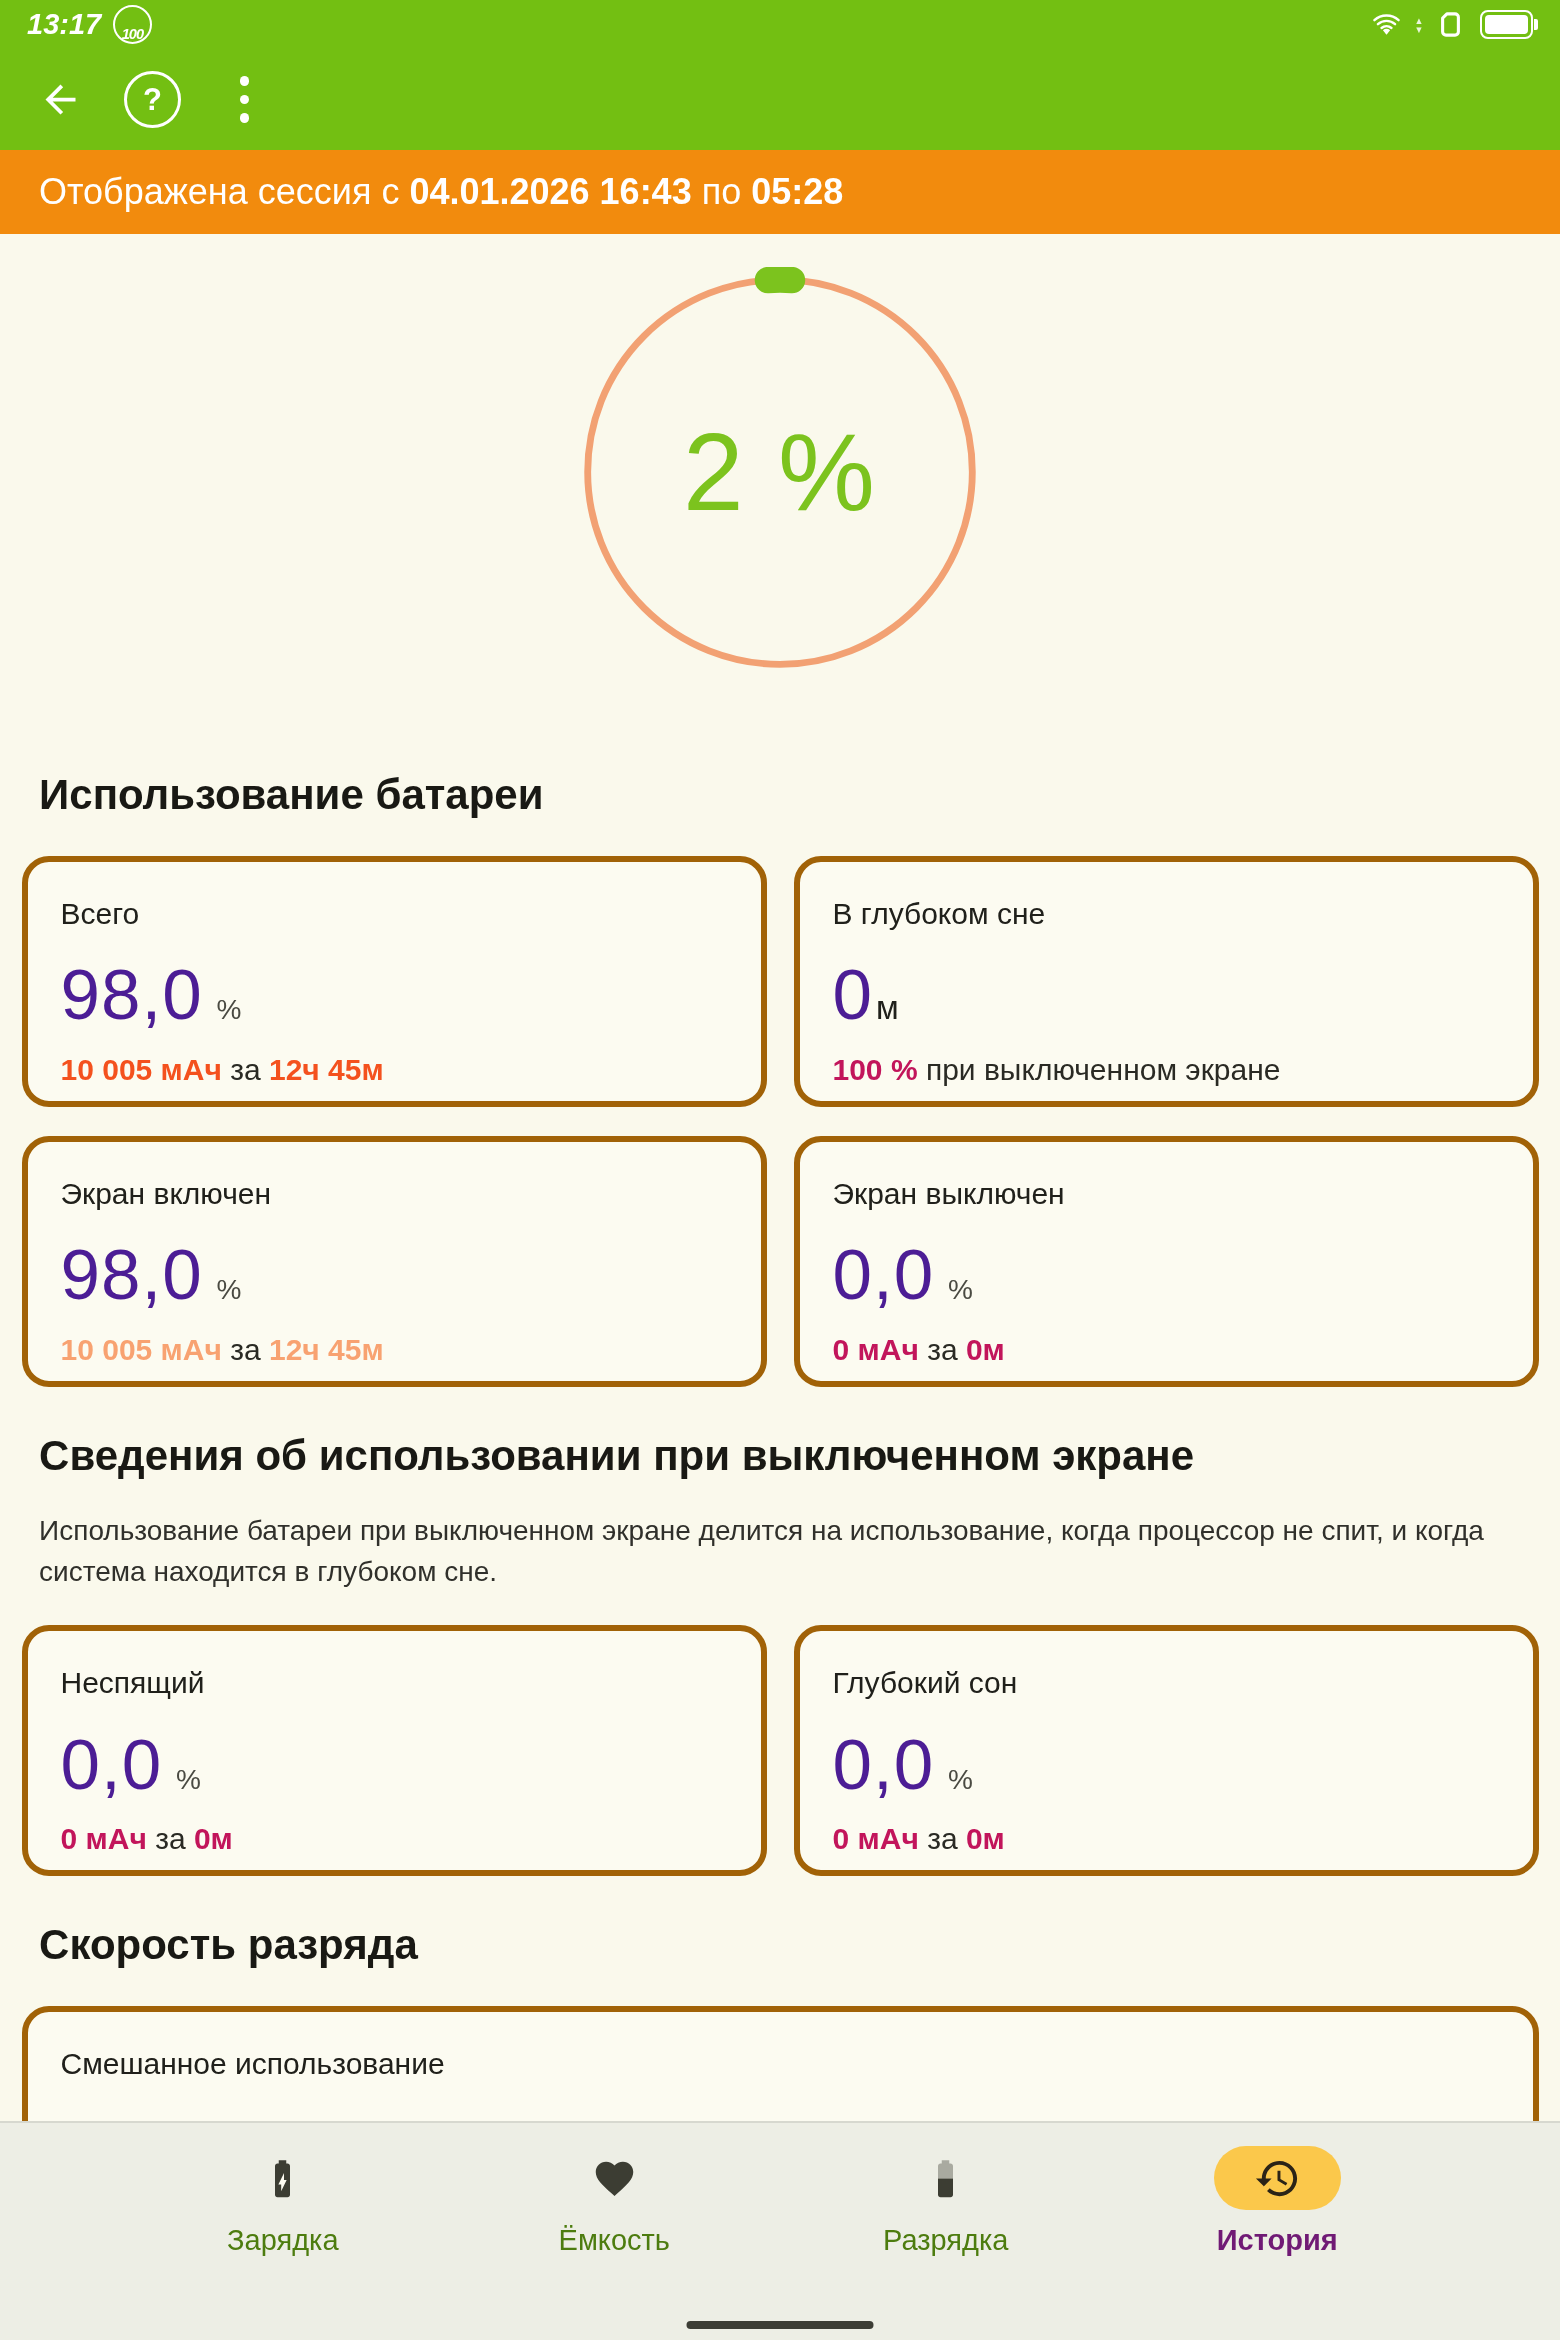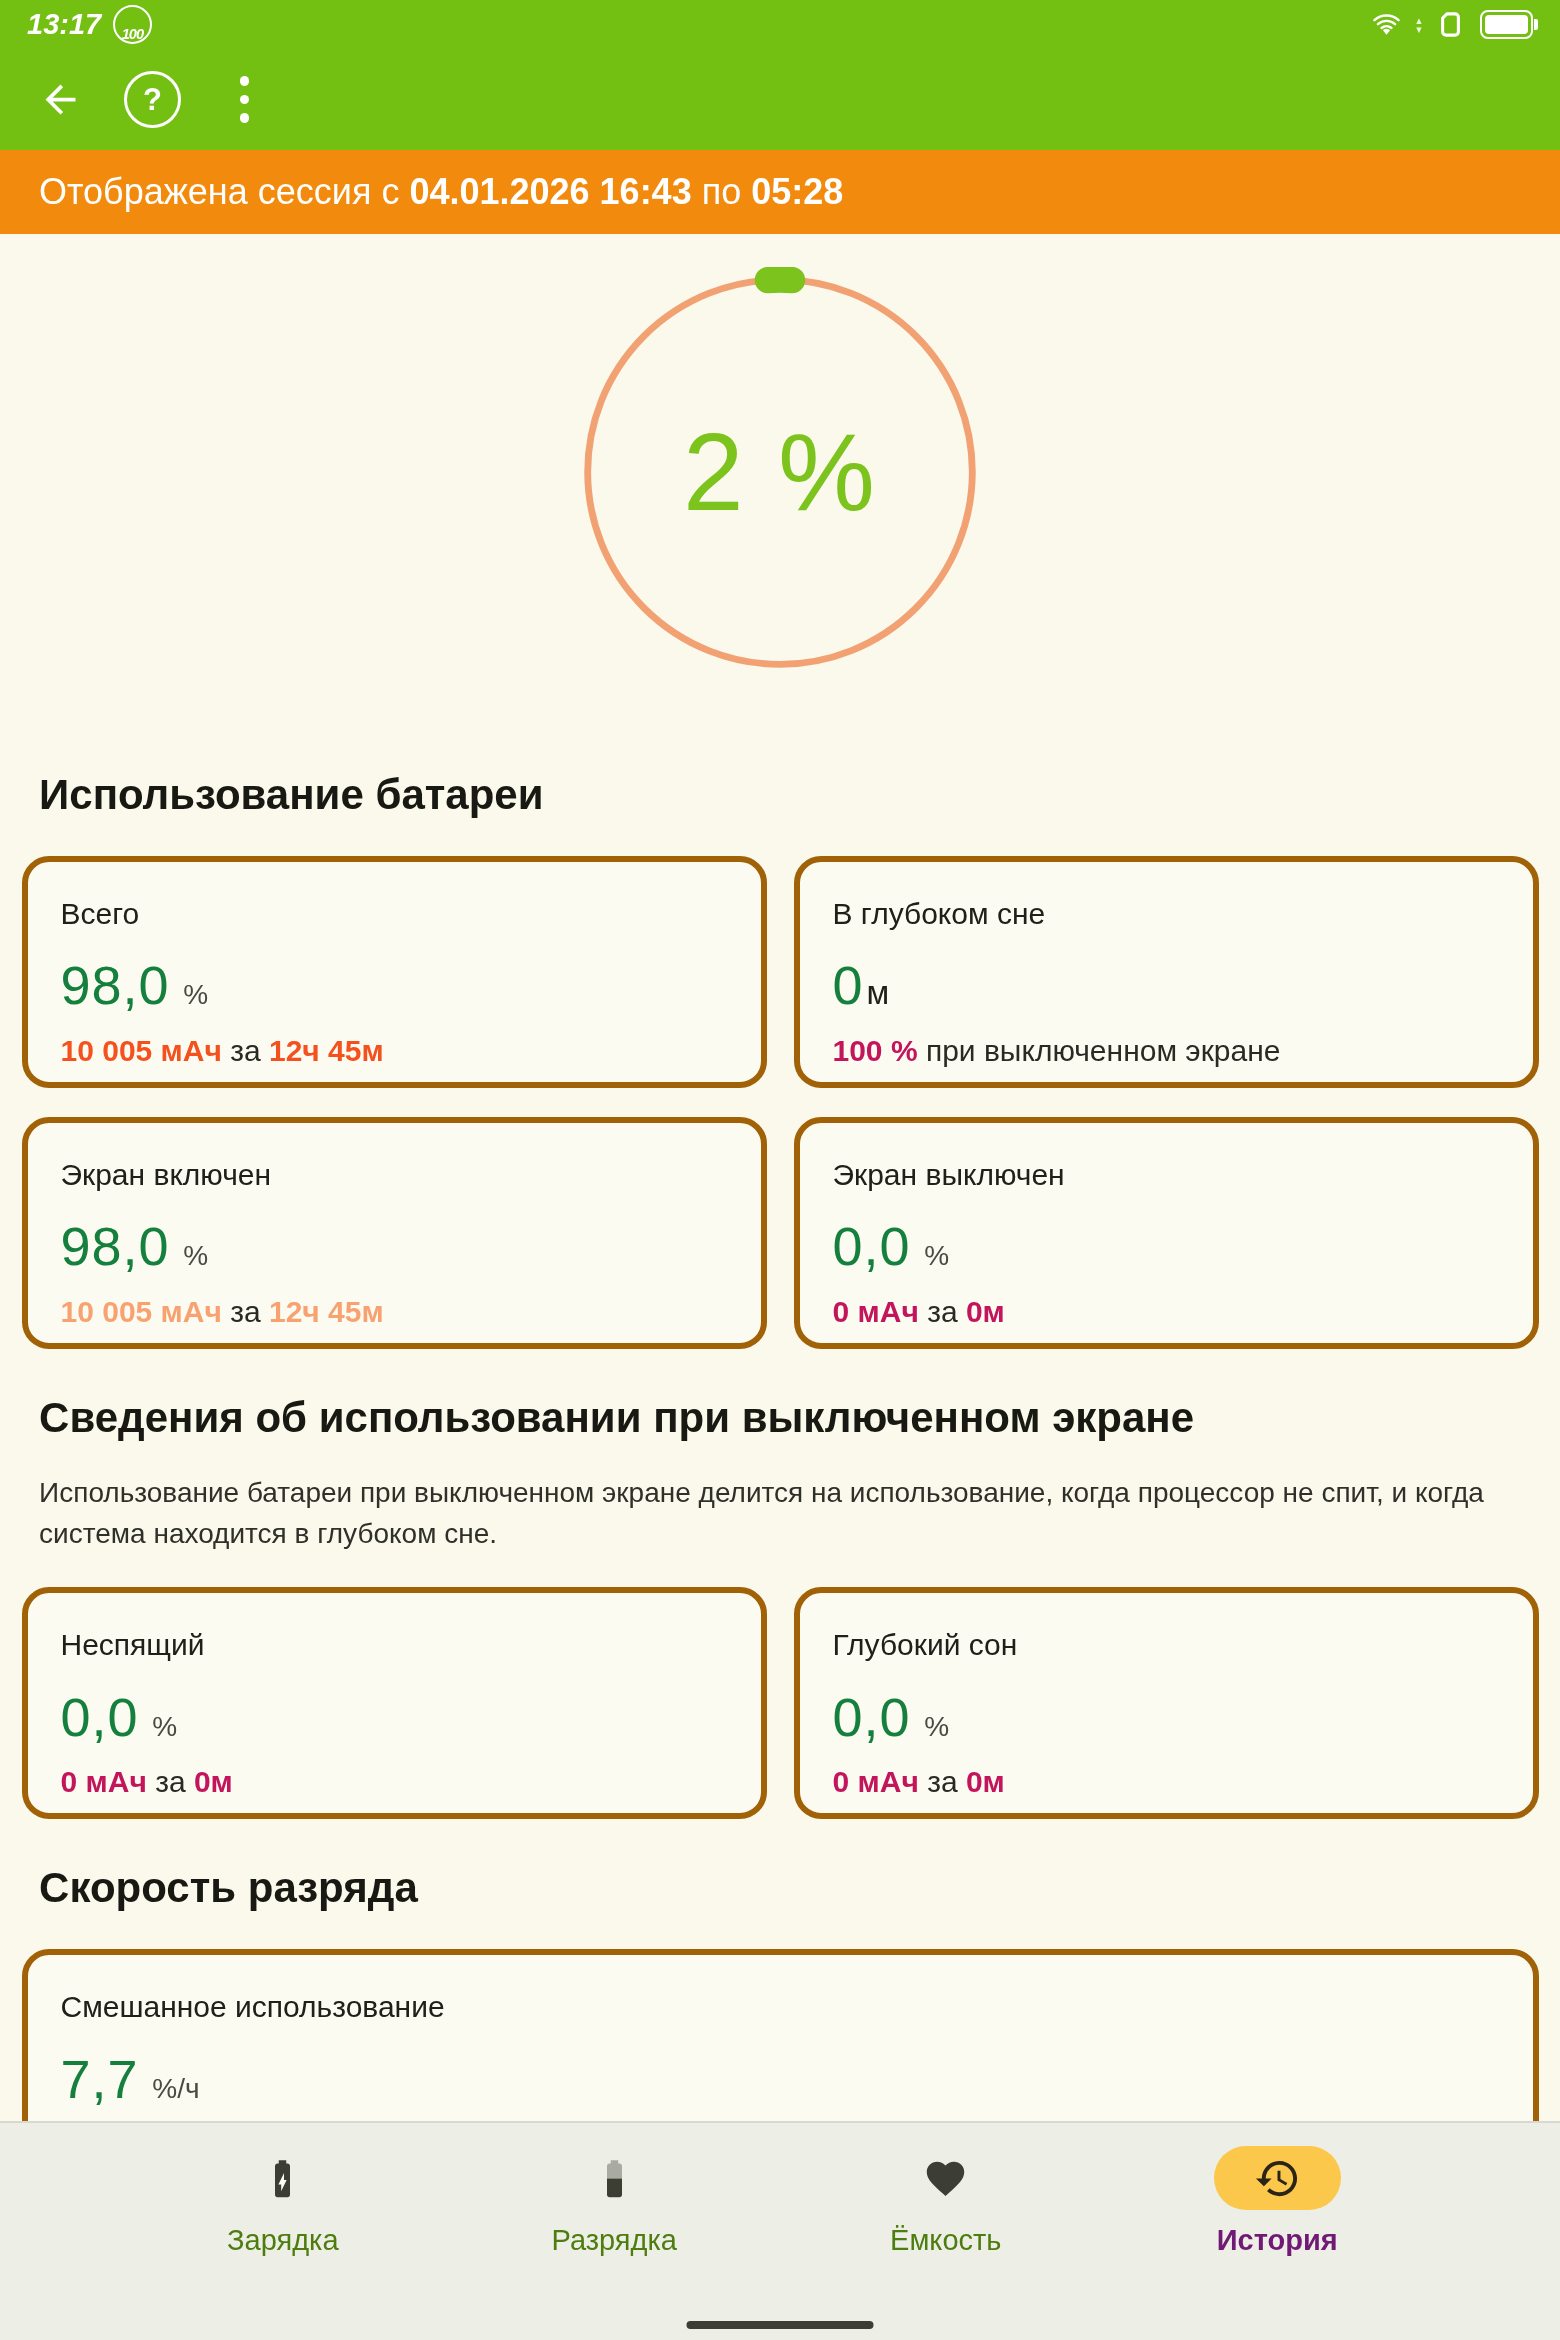--- a/index.html
+++ b/index.html
@@ -65,21 +65,21 @@
   .first-h{margin-top:94px;}
   .desc{font-size:28px;color:#30302B;line-height:1.45;margin:-5.9px 0 33px 17.6px;max-width:1482px;}
   .grid{display:grid;grid-template-columns:1fr 1fr;gap:29px 27px;margin-bottom:45px;}
   .card{
     background:#FCFBF1;border:6px solid #a16207;border-radius:27px;
     padding:35px 33px 14px;box-sizing:border-box;min-height:185px;
   }
   .card.full{grid-column:1 / span 2;}
   .card .label{font-size:30px;color:#20201B;}
   .card .valrow{margin-top:23.4px;display:flex;align-items:baseline;}
-  .card .val{font-size:54px;font-weight:300;color:#15803d;letter-spacing:1px;}
+  .card .val{font-size:71px;font-weight:300;color:#4c1d95;letter-spacing:1px;}
   .card .unit{font-size:28px;color:#4A4A42;margin-left:13.7px;}
   .card .unit.attached{font-size:33px;color:#20201B;margin-left:2.9px;}
   .card .sub{margin-top:17.6px;font-size:30px;color:#2A2A24;}
   .card .sub b{font-weight:700;}
   .c-orange{color:#F4511E;}
   .c-salmon{color:#F8A271;}
   .c-magenta{color:#C2155B;}
 
   
   .bottom-nav{
@@ -245,33 +245,33 @@
           <svg width="45" height="45" viewBox="0 0 24 24">
             <path d="M14.7 4H14V2.3h-4V4H9.3C8.6 4 8 4.6 8 5.3v15.4c0 .7.6 1.3 1.3 1.3h5.4c.7 0 1.3-.6 1.3-1.3V5.3C16 4.6 15.4 4 14.7 4z" fill="#3C3D33"></path>
             <path d="M11.3 18.8v-3.6H9.8L12.8 9v3.8h1.4z" fill="#FCFBF1"></path>
           </svg>
         </div>
         <div class="nav-label">Зарядка</div>
       </div>
       <div class="nav-item">
         <div class="icon-box">
           <svg width="45" height="45" viewBox="0 0 24 24">
+            <path d="M12 21.35l-1.45-1.32C5.4 15.36 2 12.28 2 8.5 2 5.42 4.42 3 7.5 3c1.74 0 3.41.81 4.5 2.09C13.09 3.81 14.76 3 16.5 3 19.58 3 22 5.42 22 8.5c0 3.78-3.4 6.86-8.55 11.54L12 21.35z" fill="#3C3D33"></path>
+          </svg>
+        </div>
+        <div class="nav-label">Ёмкость</div>
+      </div>
+      <div class="nav-item">
+        <div class="icon-box">
+          <svg width="45" height="45" viewBox="0 0 24 24">
             <path d="M14.7 4H14V2.3h-4V4H9.3C8.6 4 8 4.6 8 5.3V12h8V5.3C16 4.6 15.4 4 14.7 4z" fill="#A9AAA0"></path>
             <path d="M8 12h8v8.7c0 .7-.6 1.3-1.3 1.3H9.3c-.7 0-1.3-.6-1.3-1.3z" fill="#3C3D33"></path>
           </svg>
         </div>
         <div class="nav-label">Разрядка</div>
-      </div>
-      <div class="nav-item">
-        <div class="icon-box">
-          <svg width="45" height="45" viewBox="0 0 24 24">
-            <path d="M12 21.35l-1.45-1.32C5.4 15.36 2 12.28 2 8.5 2 5.42 4.42 3 7.5 3c1.74 0 3.41.81 4.5 2.09C13.09 3.81 14.76 3 16.5 3 19.58 3 22 5.42 22 8.5c0 3.78-3.4 6.86-8.55 11.54L12 21.35z" fill="#3C3D33"></path>
-          </svg>
-        </div>
-        <div class="nav-label">Ёмкость</div>
       </div>
       <div class="nav-item">
         <div class="icon-box active">
           <svg width="47" height="47" viewBox="0 0 24 24">
             <path d="M13 3c-4.97 0-9 4.03-9 9H1l3.89 3.89.07.14L9 12H6c0-3.87 3.13-7 7-7s7 3.13 7 7-3.13 7-7 7c-1.93 0-3.68-.79-4.94-2.06l-1.42 1.42C8.27 19.99 10.51 21 13 21c4.97 0 9-4.03 9-9s-4.03-9-9-9zm-1 5v5l4.28 2.54.72-1.21-3.5-2.08V8H12z" fill="#2B2417"></path>
           </svg>
         </div>
         <div class="nav-label active">История</div>
       </div>
     </div>

